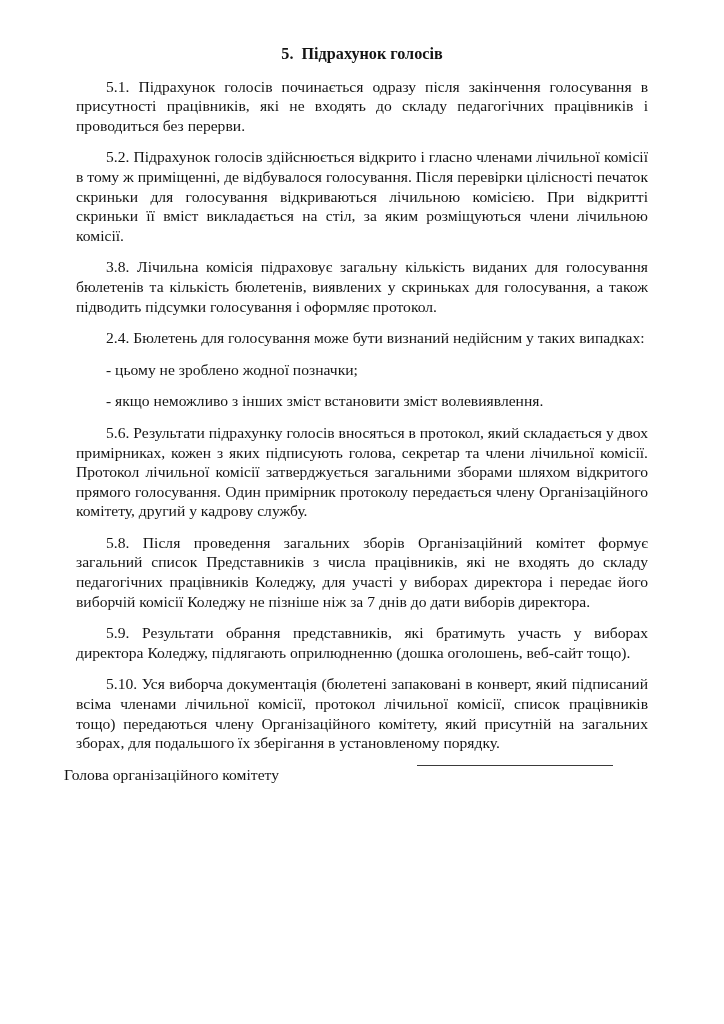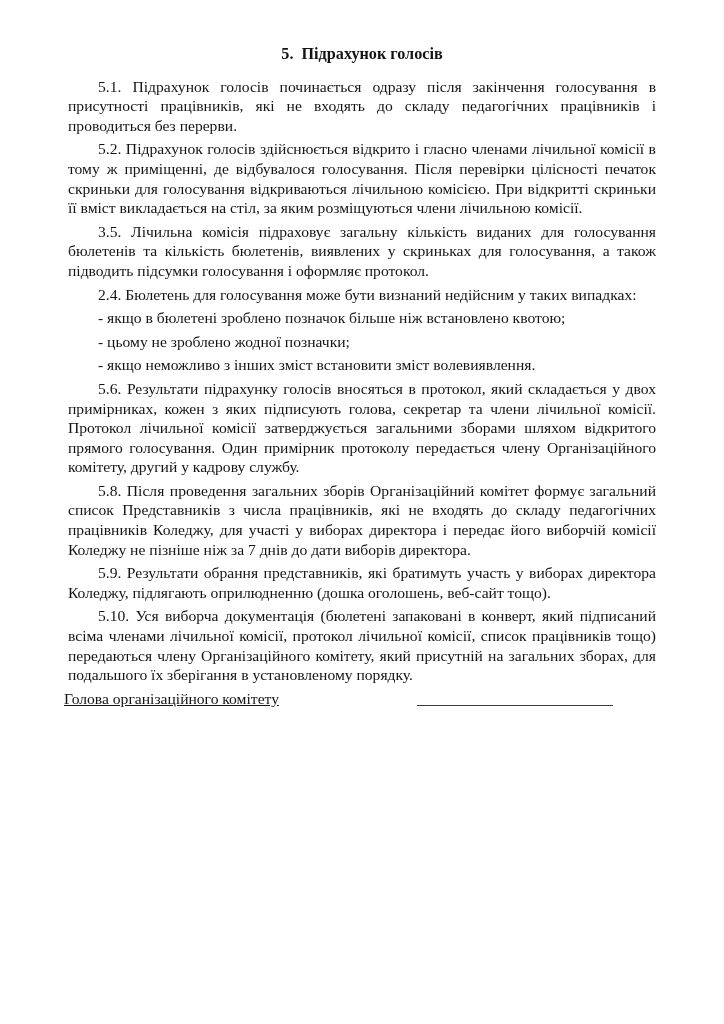--- a/index.html
+++ b/index.html
@@ -21,32 +21,31 @@
     overflow: hidden;
   }
   .doc-title {
     margin: 0 0 12px 0;
     font-size: 16.2px;
     line-height: 19.6px;
     font-weight: bold;
     text-align: center;
   }
   .doc-body p {
-    margin: 4px;
+    margin: 12px;
     padding: 0;
     text-align: justify;
     text-indent: 30px;
   }
   .doc-body p.dash-item {
     text-align: left;
   }
   .signature-row {
     display: flex;
-    align-items: flex-end;
-    text-decoration: underline;
+    align-items: flex-start;
   }
   .sig-label {
     white-space: nowrap;
   }
   .sig-line {
     display: block;
     width: 196px;
     height: 0;
     border-bottom: 1.3px solid #3a3a3a;
     margin-left: auto;
@@ -57,23 +56,22 @@
 </head>
 <body>
 
 <div class="page">
 
   <h1 class="doc-title">5.&nbsp; Підрахунок голосів</h1>
 
   <div class="doc-body">
     <p>5.1. Підрахунок голосів починається одразу після закінчення голосування в присутності працівників, які не входять до складу педагогічних працівників і проводиться без перерви.</p>
     <p>5.2. Підрахунок голосів здійснюється відкрито і гласно членами лічильної комісії в тому ж приміщенні, де відбувалося голосування. Після перевірки цілісності печаток скриньки для голосування відкриваються лічильною комісією. При відкритті скриньки її вміст викладається на стіл, за яким розміщуються члени лічильною комісії.</p>
-    <p>3.5. Лічильна комісія підраховує загальну кількість виданих для голосування бюлетенів та кількість бюлетенів, виявлених у скриньках для голосування, а також підводить підсумки голосування і оформляє протокол.</p>
+    <p>3.8. Лічильна комісія підраховує загальну кількість виданих для голосування бюлетенів та кількість бюлетенів, виявлених у скриньках для голосування, а також підводить підсумки голосування і оформляє протокол.</p>
     <p>2.4. Бюлетень для голосування може бути визнаний недійсним у таких випадках:</p>
-    <p class="dash-item">- якщо в бюлетені зроблено позначок більше ніж встановлено квотою;</p>
     <p class="dash-item">- цьому не зроблено жодної позначки;</p>
     <p class="dash-item">- якщо неможливо з інших зміст встановити зміст волевиявлення.</p>
     <p>5.6. Результати підрахунку голосів вносяться в протокол, який складається у двох примірниках, кожен з яких підписують голова, секретар та члени лічильної комісії. Протокол лічильної комісії затверджується загальними зборами шляхом відкритого прямого голосування. Один примірник протоколу передається члену Організаційного комітету, другий у кадрову службу.</p>
     <p>5.8. Після проведення загальних зборів Організаційний комітет формує загальний список Представників з числа працівників, які не входять до складу педагогічних працівників Коледжу, для участі у виборах директора і передає його виборчій комісії Коледжу не пізніше ніж за 7 днів до дати виборів директора.</p>
     <p>5.9. Результати обрання представників, які братимуть участь у виборах директора Коледжу, підлягають оприлюдненню (дошка оголошень, веб-сайт тощо).</p>
     <p>5.10. Уся виборча документація (бюлетені запаковані в конверт, який підписаний всіма членами лічильної комісії, протокол лічильної комісії, список працівників тощо) передаються члену Організаційного комітету, який присутній на загальних зборах, для подальшого їх зберігання в установленому порядку.</p>
   </div>
 
   <div class="signature-row">
     <span class="sig-label">Голова організаційного комітету</span>

